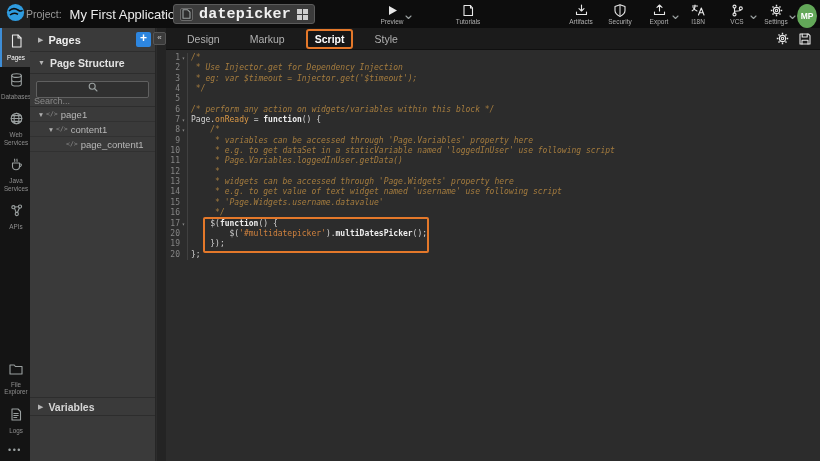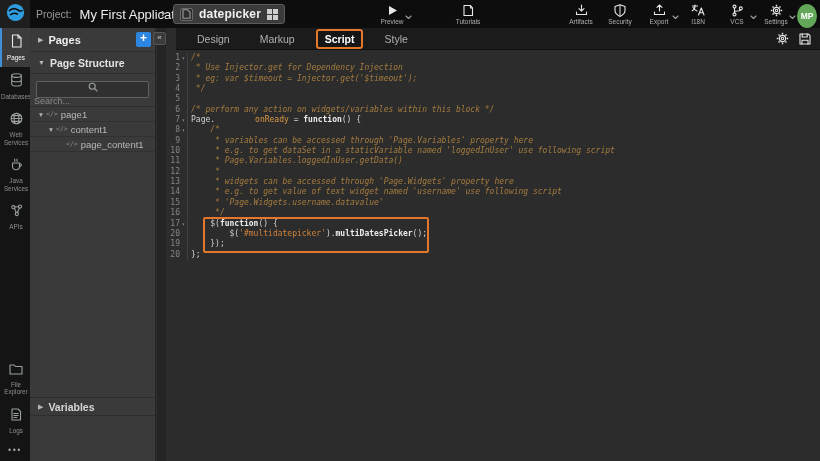--- a/index.html
+++ b/index.html
@@ -3,27 +3,27 @@
 <meta charset="utf-8">
 <style>
   * { margin:0; padding:0; box-sizing:border-box; }
   html,body { background:#000; }
   body { font-family:"Liberation Sans", sans-serif; }
   .app { position:relative; width:820px; height:461px; background:#2c2c2c; overflow:hidden; }
 
   
   .topbar { position:absolute; left:0; top:0; width:820px; height:28px; background:#0d0d0d; z-index:5; }
   .logo-box { position:absolute; left:0; top:0; width:30px; height:28px; background:#1e1e1e; display:flex; align-items:center; justify-content:center; }
-  .project { position:absolute; left:36px; top:0; height:28px; display:flex; align-items:center; gap:8px; }
+  .project { position:absolute; left:26px; top:0; height:28px; display:flex; align-items:center; gap:8px; }
   .project-label { color:#9a9a9a; font-size:10.5px; }
   .project-name { color:#ececec; font-size:13px;text-align:right; }
   .crumb-chev { position:absolute; left:161px; top:5px; color:#c7c7c7; font-size:13px; }
   .page-pill { position:absolute; left:173px; top:4px; height:20px; background:#3b3b3b; border:1px solid #5b5b5b; border-radius:3px; display:flex; align-items:center; padding:0 6px; gap:6px; }
   .pill-file { width:13px; height:13px; background:#2e2e2e; border:1px solid #6a6a6a; border-radius:2px; display:flex; align-items:center; justify-content:center; }
-  .pill-label { color:#f0f0f0; font-size:12px; font-weight:bold; letter-spacing:.2px; }
+  .pill-label { color:#f0f0f0; font-size:15px; font-weight:bold; letter-spacing:.2px;font-family:Liberation Mono, monospace; }
   .tb-item { position:relative; display:flex; flex-direction:column; align-items:center; justify-content:center; gap:1px; min-width:32px; height:28px; cursor:pointer; }
   .tb-lb { color:#b0b0b0; font-size:6.5px; white-space:nowrap; }
   .tb-ic { height:13px; display:flex; align-items:center; justify-content:center; }
   .tb-caret { position:absolute; right:-4px; top:6px; }
   .preview-group { position:absolute; left:376px; top:0; }
   .tutorials-group { position:absolute; left:452px; top:0; }
   .topbar-right { position:absolute; right:28px; top:0; height:28px; display:flex; align-items:center; gap:7px; }
   .avatar { position:absolute; right:3px; top:4px; width:20px; height:24px; border-radius:50%; display:flex; align-items:center; justify-content:center; color:#fff; font-size:8.5px; font-weight:bold; }
 
   
@@ -57,35 +57,35 @@
   .variables-row .tri { color:#b5b5b5; font-size:7px; margin-right:5px; }
   .variables-title { color:#d6d6d6; font-size:10.5px; font-weight:bold; }
   .panel-foot { height:45px; }
 
   
   .strip { position:absolute; left:157px; top:28px; width:9px; height:433px; background:#242424; }
   .collapse-btn { position:absolute; left:153px; top:32px; width:13px; height:13px; background:#3b3b3b; border:1px solid #555; border-radius:2px; color:#c9c9c9; font-size:8px; line-height:10px; text-align:center; cursor:pointer; z-index:6; }
 
   
   .editor { position:absolute; left:166px; top:28px; width:654px; height:433px; background:#2c2c2c; }
-  .tabbar { height:22px; background:#1b1b1b; display:flex; align-items:center; padding-left:12px; border-bottom:1px solid #101010;margin-left:10px; }
+  .tabbar { height:22px; background:#1b1b1b; display:flex; align-items:center; padding-left:12px; border-bottom:1px solid #101010; }
   .tab { color:#b0b0b0; font-size:10.5px; padding:2px 7px; margin-right:12px; border:2px solid transparent; border-radius:3px; cursor:pointer; }
   .tab.active { color:#ffffff; font-weight:bold; background:#161616;text-align:right; }
   .tabbar-right { margin-left:auto; display:flex; align-items:center; gap:10px; padding-right:9px; }
   .tabbar-right .tico { cursor:pointer; display:flex; }
 
   .code { position:relative; padding-top:3px; font-family:"DejaVu Sans Mono",monospace; font-size:8px; }
   .code-line { display:flex; height:10.35px; line-height:10.35px; white-space:pre; }
   .gut { display:flex; flex:none; border-right:1px solid #404040; margin-right:3px; }
   .ln { display:inline-block; width:14px; text-align:right; color:#858585; }
   .fold { display:inline-block; width:7px; text-align:center; color:#8a8a8a; font-size:5.5px; cursor:pointer; }
   .tok-cm { color:#a57c3e; font-style:italic; }
   .tok-pl { color:#d4d4d4; }
   .tok-kw { color:#ededed; font-weight:bold; }
-  .tok-pr { color:#dd9a47;margin-left:40px; }
+  .tok-pr { color:#dd9a47; }
   .tok-st { color:#d0823e; }
   .hl-box { position:absolute; left:37px; top:167px; width:226px; height:36px; border:2px solid #e4782a; border-radius:2px; pointer-events:none; }
 </style>
 </head>
 <body>
 
 <div class="app">
 
   <div class="topbar">
     <div class="logo-box">

